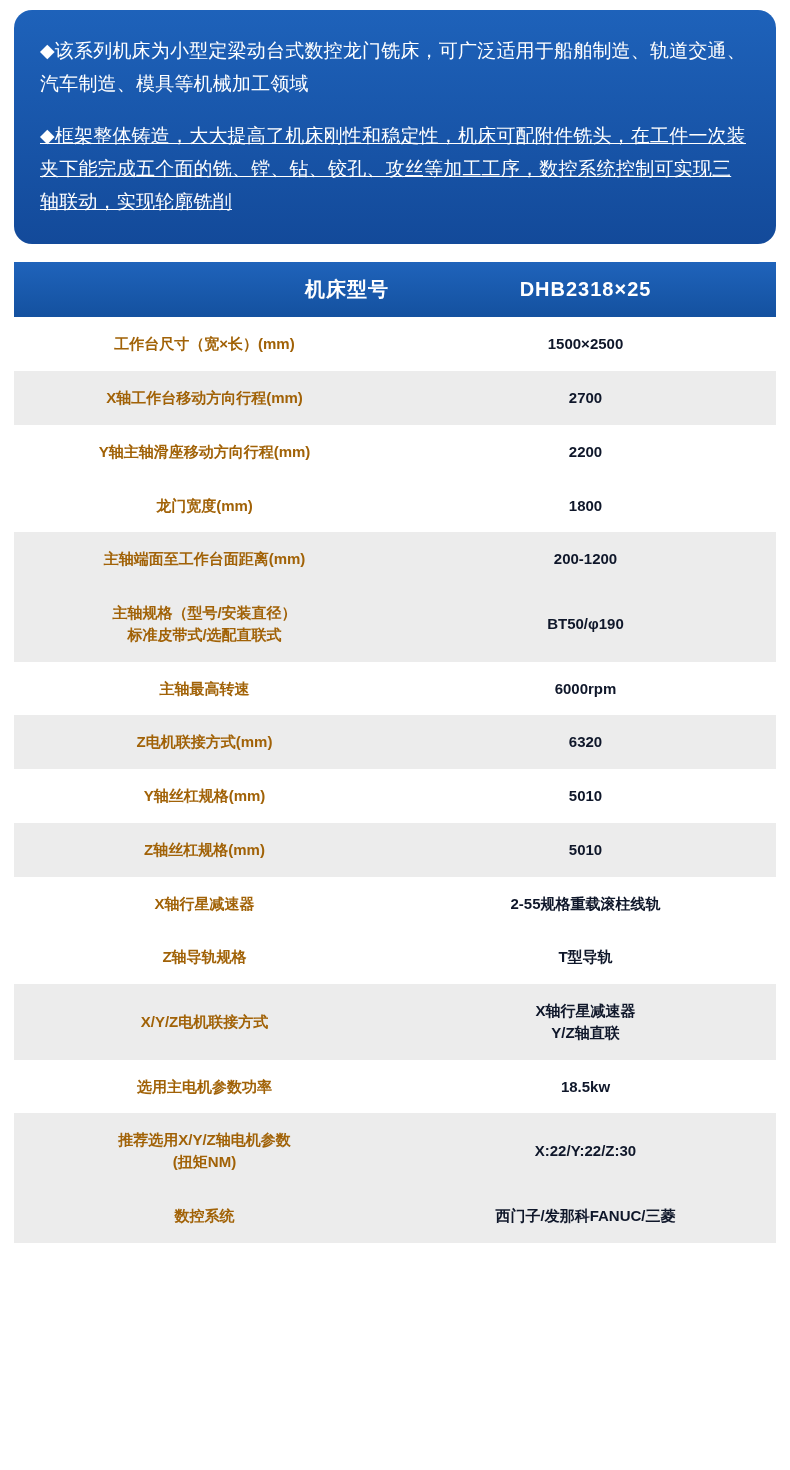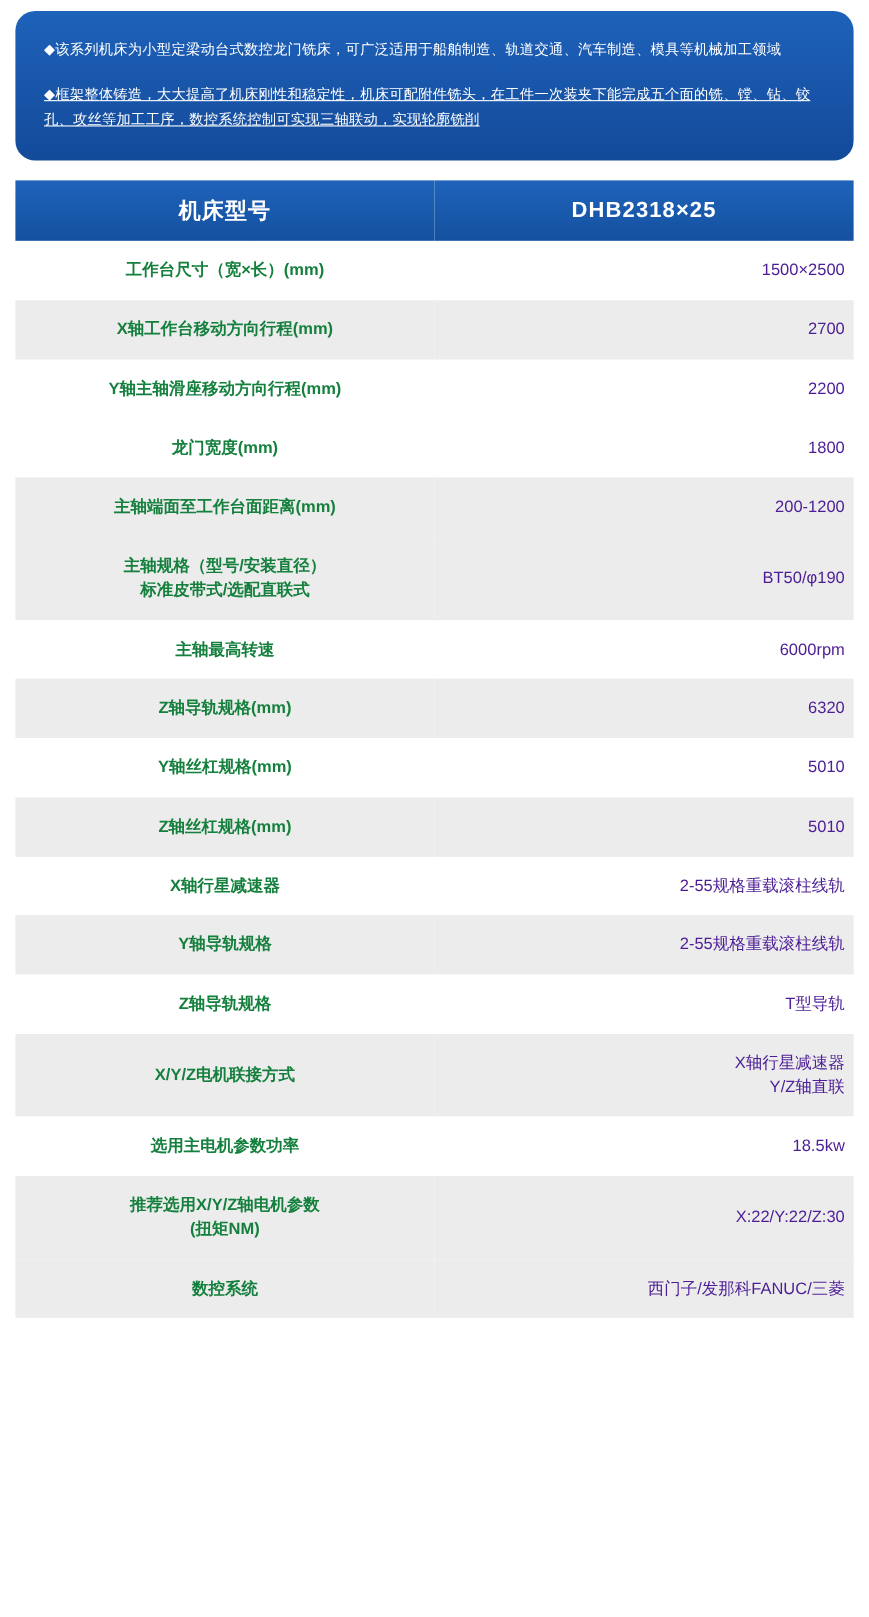--- a/index.html
+++ b/index.html
@@ -22,21 +22,21 @@
   .intro {
     margin-top: 10px;
     background: #1b5bb0;
     background: linear-gradient(180deg, #1e62ba 0%, #134a9a 100%);
     border-radius: 18px;
     color: #ffffff;
     padding: 24px 26px 26px 26px;
     box-sizing: border-box;
   }
   .intro-para {
-    font-size: 13px;
+    font-size: 19px;
     line-height: 1.75;
     margin: 0 0 18px 0;
     letter-spacing: 0.2px;
   }
   .intro-para:last-child {
     margin-bottom: 0;
     text-decoration: underline;
   }
 
   
@@ -53,36 +53,35 @@
   }
   .head-row th {
     background: #1b5bb0;
     background: linear-gradient(180deg, #1f63bb 0%, #14519f 100%);
     color: #ffffff;
     font-size: 20px;
     font-weight: bold;
     padding: 14px 6px;
     letter-spacing: 1px;
   }
-  .head-row th.col-name { width: 50%; }
+  .head-row th.col-name { width: 50%; text-align: right; }
   .head-row th.col-val  { width: 50%; }
 
   .spec-table tbody tr td {
     font-size: 15px;
     padding: 16px 8px;
     line-height: 1.45;
   }
   .spec-table tbody tr td.name {
     font-weight: bold;
-    color: #15803d;
+    color: #a16207;
   }
   .spec-table tbody tr td.value {
-    font-weight: normal;
-    color: #4c1d95;
-    text-align: right;
+    font-weight: bold;
+    color: #0f172a;
   }
   .spec-table tbody tr.odd td  { background: #ffffff; }
   .spec-table tbody tr.even td { background: #ececec; }
 
   .multi {
     display: block;
   }
 </style>
 </head>
 <body>
@@ -127,37 +126,33 @@
             <span class="multi">主轴规格（型号/安装直径）</span>
             <span class="multi">标准皮带式/选配直联式</span>
           </td>
           <td class="value">BT50/φ190</td>
         </tr>
         <tr class="odd">
           <td class="name">主轴最高转速</td>
           <td class="value">6000rpm</td>
         </tr>
         <tr class="even">
-          <td class="name">Z轴导轨规格(mm)</td>
+          <td class="name">Z电机联接方式(mm)</td>
           <td class="value">6320</td>
         </tr>
         <tr class="odd">
           <td class="name">Y轴丝杠规格(mm)</td>
           <td class="value">5010</td>
         </tr>
         <tr class="even">
           <td class="name">Z轴丝杠规格(mm)</td>
           <td class="value">5010</td>
         </tr>
         <tr class="odd">
           <td class="name">X轴行星减速器</td>
-          <td class="value">2-55规格重载滚柱线轨</td>
-        </tr>
-        <tr class="even">
-          <td class="name">Y轴导轨规格</td>
           <td class="value">2-55规格重载滚柱线轨</td>
         </tr>
         <tr class="odd">
           <td class="name">Z轴导轨规格</td>
           <td class="value">T型导轨</td>
         </tr>
         <tr class="even">
           <td class="name">X/Y/Z电机联接方式</td>
           <td class="value">
             <span class="multi">X轴行星减速器</span>

